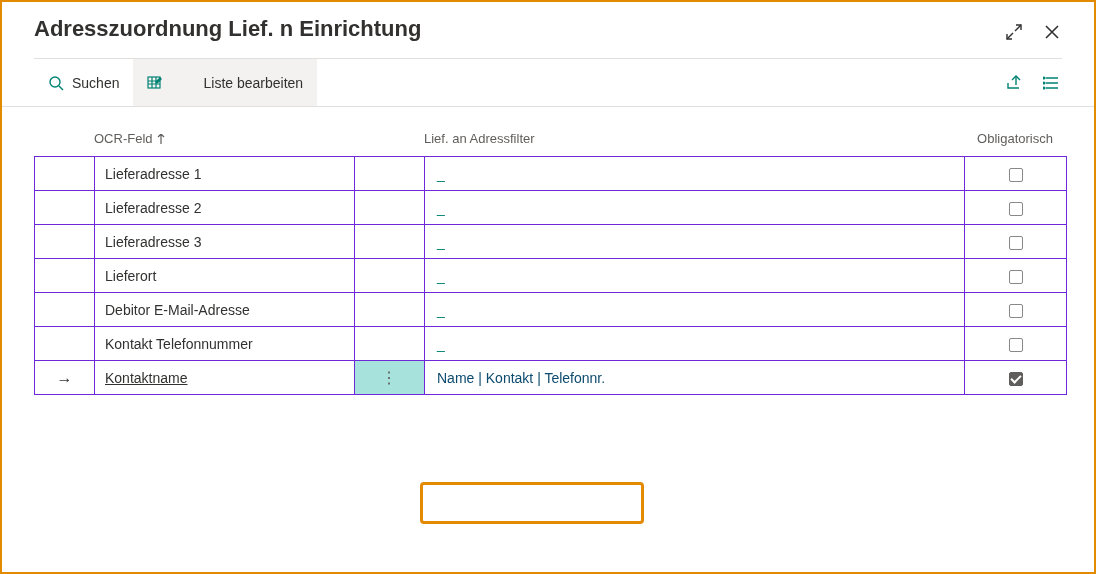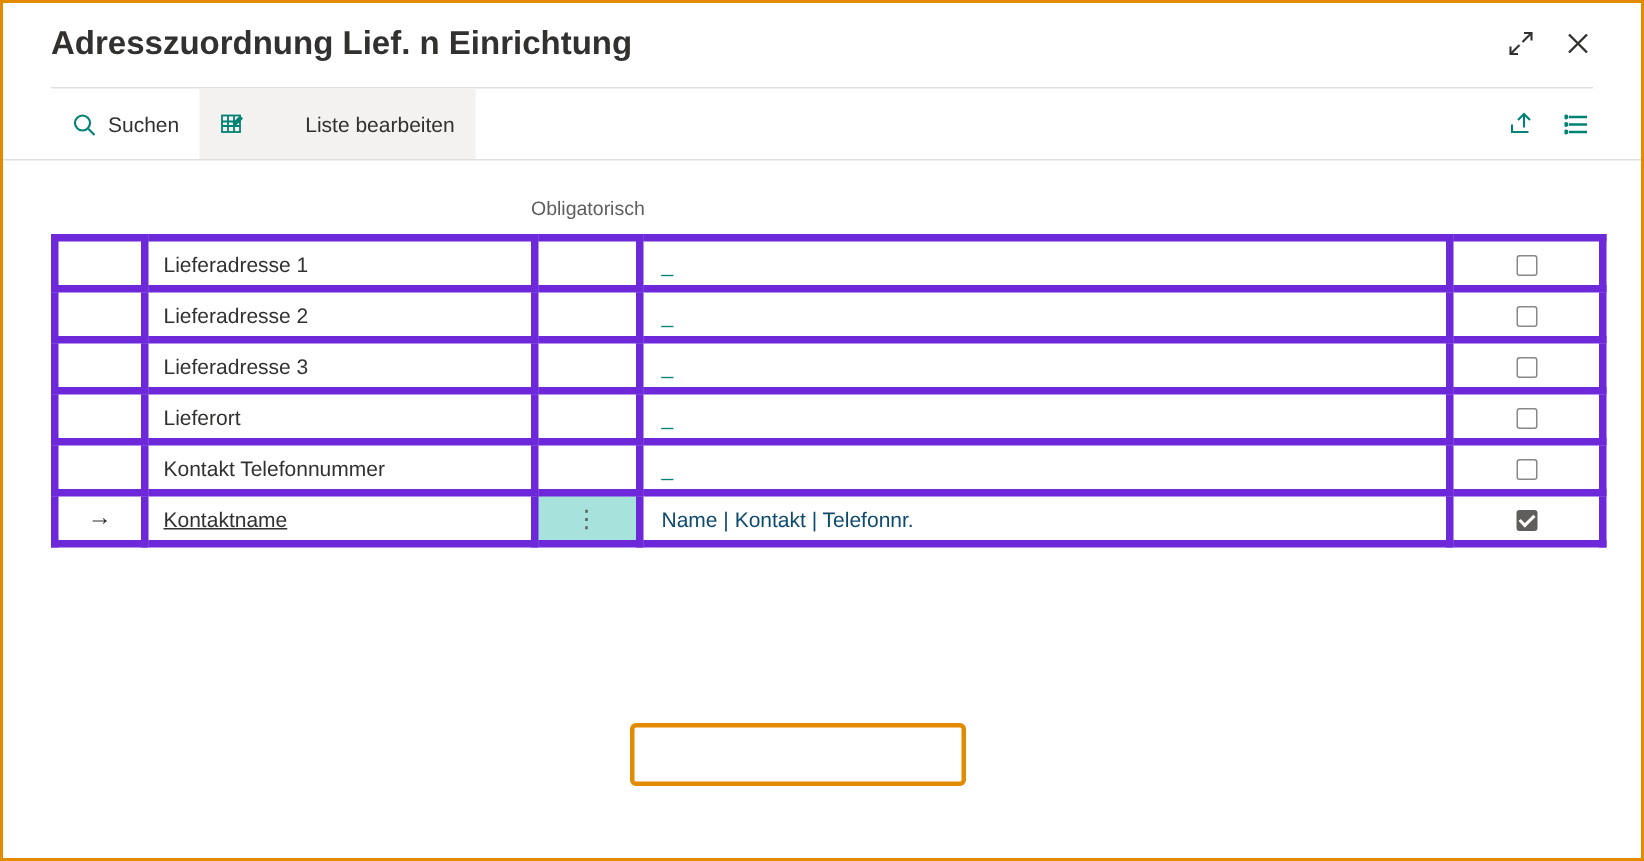--- a/index.html
+++ b/index.html
@@ -13,21 +13,21 @@
   .frame {
     width: 1096px;
     height: 574px;
     border: 2px solid #e38b00;
     position: relative;
     overflow: hidden;
     background: #fff;
   }
   .header {
     display: flex;
-    align-items: center;
+    align-items: flex-end;
     justify-content: space-between;
     padding: 14px 32px 16px 32px;
   }
   .header h1 {
     font-size: 22px;
     font-weight: 600;
     margin: 0;
     color: #323130;
   }
   .header-actions {
@@ -94,21 +94,21 @@
     display: inline-flex;
     align-items: center;
     gap: 4px;
   }
   table.grid {
     border-collapse: collapse;
     width: 100%;
     table-layout: fixed;
   }
   table.grid td {
-    border: 5px solid #6d28d9;
+    border: 1px solid #6d28d9;
     height: 34px;
     padding: 0;
     vertical-align: middle;
   }
   .col-arrow { width: 60px; text-align: center; color: #323130; }
   .col-ocr   { width: 260px; padding-left: 10px !important; }
   .col-menu  { width: 70px; text-align: center; }
   .col-filter{ width: 540px; padding-left: 12px !important; }
   .col-oblig { width: 102px; text-align: center; }
   .dash { color: #008274; }
@@ -144,21 +144,21 @@
     transform: rotate(45deg);
   }
   .highlight-box {
     position: absolute;
     border: 3px solid #e38b00;
     border-radius: 4px;
     pointer-events: none;
   }
   .underlined { text-decoration: underline; text-align: right; }
   .ch-label { padding-left:0; }
-  .ch-oblig { text-align:right; }
+  .ch-oblig { text-align:center; }
   .arrow {
     font-size: 16px;
   }
 </style>
 </head>
 <body>
 
 <div class="frame">
 
   <div class="header">
@@ -215,21 +215,30 @@
             <circle cx="1" cy="9" r="0.8" fill="#008274"></circle>
             <circle cx="1" cy="14" r="0.8" fill="#008274"></circle>
         </svg>
       </div>
     </div>
   </div>
 
   <div class="grid-wrap">
     <div class="grid-header">
       <div></div>
+      <div class="ch-label">
+        <span class="sort">
+          <span>OCR-Feld</span>
+          <svg width="8" height="10" viewBox="0 0 8 10">
+              <path d="M4 0 L4 10 M4 0 L1 3 M4 0 L7 3" stroke="#605e5c" stroke-width="1.2" fill="none"></path>
+            </svg>
+        </span>
+      </div>
       <div></div>
+      <div>Lief. an Adressfilter</div>
       <div class="ch-oblig">Obligatorisch</div>
     </div>
 
     <table class="grid">
       <tbody id="grid-body">
           <tr>
             <td class="col-arrow"></td>
             <td class="col-ocr"><span>Lieferadresse 1</span></td>
             <td class="col-menu"></td>
             <td class="col-filter"><span class="dash">_</span></td>
@@ -245,20 +254,27 @@
           <tr>
             <td class="col-arrow"></td>
             <td class="col-ocr"><span>Lieferadresse 3</span></td>
             <td class="col-menu"></td>
             <td class="col-filter"><span class="dash">_</span></td>
             <td class="col-oblig"><span class="checkbox"></span></td>
           </tr>
           <tr>
             <td class="col-arrow"></td>
             <td class="col-ocr"><span>Lieferort</span></td>
+            <td class="col-menu"></td>
+            <td class="col-filter"><span class="dash">_</span></td>
+            <td class="col-oblig"><span class="checkbox"></span></td>
+          </tr>
+          <tr>
+            <td class="col-arrow"></td>
+            <td class="col-ocr"><span>Debitor E-Mail-Adresse</span></td>
             <td class="col-menu"></td>
             <td class="col-filter"><span class="dash">_</span></td>
             <td class="col-oblig"><span class="checkbox"></span></td>
           </tr>
           <tr>
             <td class="col-arrow"></td>
             <td class="col-ocr"><span>Kontakt Telefonnummer</span></td>
             <td class="col-menu"></td>
             <td class="col-filter"><span class="dash">_</span></td>
             <td class="col-oblig"><span class="checkbox"></span></td>

